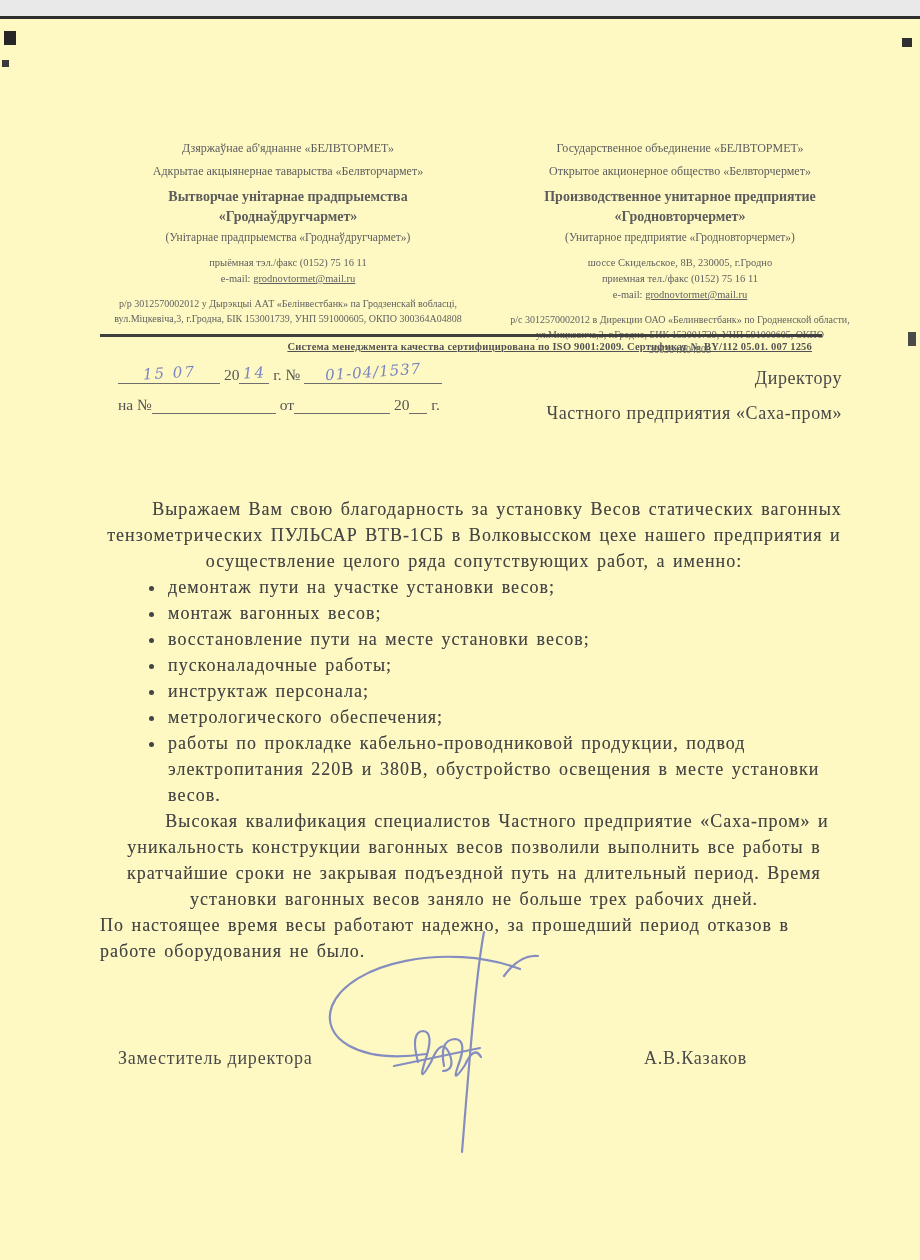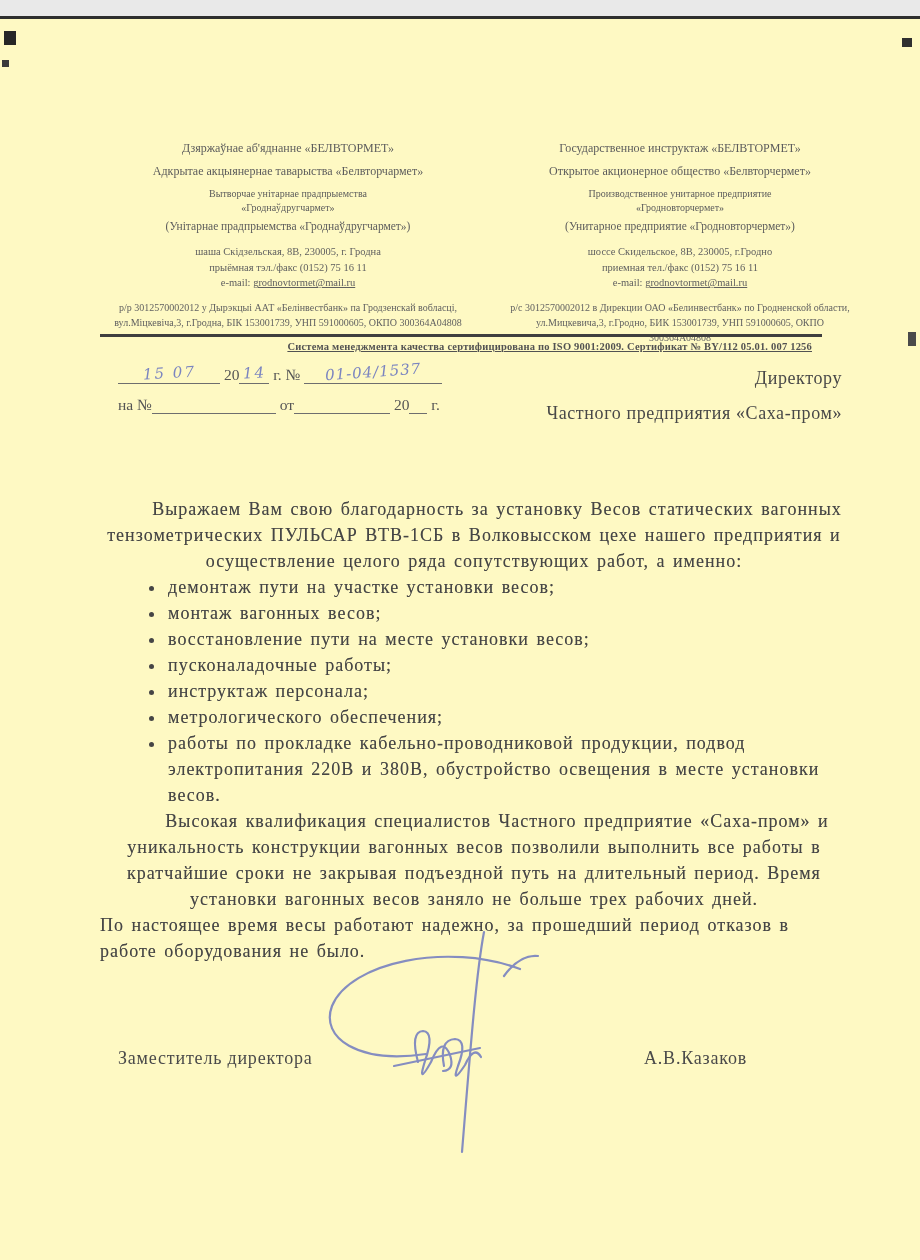--- a/index.html
+++ b/index.html
@@ -10,21 +10,21 @@
   .blot{position:absolute;background:#262626;}
   .blot.b1{top:15px;left:4px;width:12px;height:14px;}
   .blot.b2{top:44px;left:2px;width:7px;height:7px;background:#3a3a3a;}
   .blot.b3{top:22px;left:902px;width:10px;height:9px;background:#303030;}
   .blot.b4{top:316px;left:908px;width:8px;height:14px;background:#4a4a4a;}
 
   
   .letterhead{position:absolute;top:124px;left:112px;width:744px;display:flex;justify-content:space-between;}
   .lh-col{width:352px;text-align:center;color:#5c5c5c;}
   .lh-line{font-size:12px;line-height:1.45;margin-bottom:6px;}
-  .lh-bold{font-size:10px;font-weight:normal;line-height:1.45;margin-bottom:0;}
+  .lh-bold{font-size:14px;font-weight:bold;line-height:1.45;margin-bottom:0;}
   .lh-alt{font-size:11.5px;line-height:1.4;margin-top:2px;}
   .lh-addr{font-size:10.5px;line-height:1.5;margin-top:10px;color:#606060;}
   .lh-email a,.lh-email .em{text-decoration:underline;color:#606060;}
   .lh-bank{font-size:10px;line-height:1.5;margin-top:9px;color:#616161;}
 
   .rule{position:absolute;top:318px;left:100px;width:722px;height:3px;background:#3f3f3f;}
   .cert{position:absolute;top:325px;left:110px;width:702px;text-align:right;
         font-weight:bold;font-size:10.5px;color:#525252;letter-spacing:.2px;text-decoration:underline;}
 
   
@@ -69,28 +69,27 @@
   <div class="blot b4"></div>
 
   <header class="letterhead">
     <div class="lh-col">
       <div class="lh-line">Дзяржаўнае аб'яднанне «БЕЛВТОРМЕТ»</div>
       <div class="lh-line">Адкрытае акцыянернае таварыства «Белвторчармет»</div>
       <div class="lh-bold">Вытворчае унітарнае прадпрыемства</div>
       <div class="lh-bold">«Гроднаўдругчармет»</div>
       <div class="lh-alt">(Унітарнае прадпрыемства «Гроднаўдругчармет»)</div>
       <div class="lh-addr">
-        <div>шаша Скідзельская, 8В, 230005, г. Гродна</div>
         <div>прыёмная тэл./факс (0152) 75 16 11</div>
         <div class="lh-email"><span>e-mail: </span><span class="em">grodnovtormet@mail.ru</span></div>
       </div>
       <div class="lh-bank">р/р 3012570002012 у Дырэкцыі ААТ «Белінвестбанк» па Гродзенскай вобласці, вул.Міцкевіча,3, г.Гродна, БІК 153001739, УНП 591000605, ОКПО 300364А04808</div>
     </div>
     <div class="lh-col">
-      <div class="lh-line">Государственное инструктаж «БЕЛВТОРМЕТ»</div>
+      <div class="lh-line">Государственное объединение «БЕЛВТОРМЕТ»</div>
       <div class="lh-line">Открытое акционерное общество «Белвторчермет»</div>
       <div class="lh-bold">Производственное унитарное предприятие</div>
       <div class="lh-bold">«Гродновторчермет»</div>
       <div class="lh-alt">(Унитарное предприятие «Гродновторчермет»)</div>
       <div class="lh-addr">
         <div>шоссе Скидельское, 8В, 230005, г.Гродно</div>
         <div>приемная тел./факс (0152) 75 16 11</div>
         <div class="lh-email"><span>e-mail: </span><span class="em">grodnovtormet@mail.ru</span></div>
       </div>
       <div class="lh-bank">р/с 3012570002012 в Дирекции ОАО «Белинвестбанк» по Гродненской области, ул.Мицкевича,3, г.Гродно, БИК 153001739, УНП 591000605, ОКПО 300364А04808</div>

